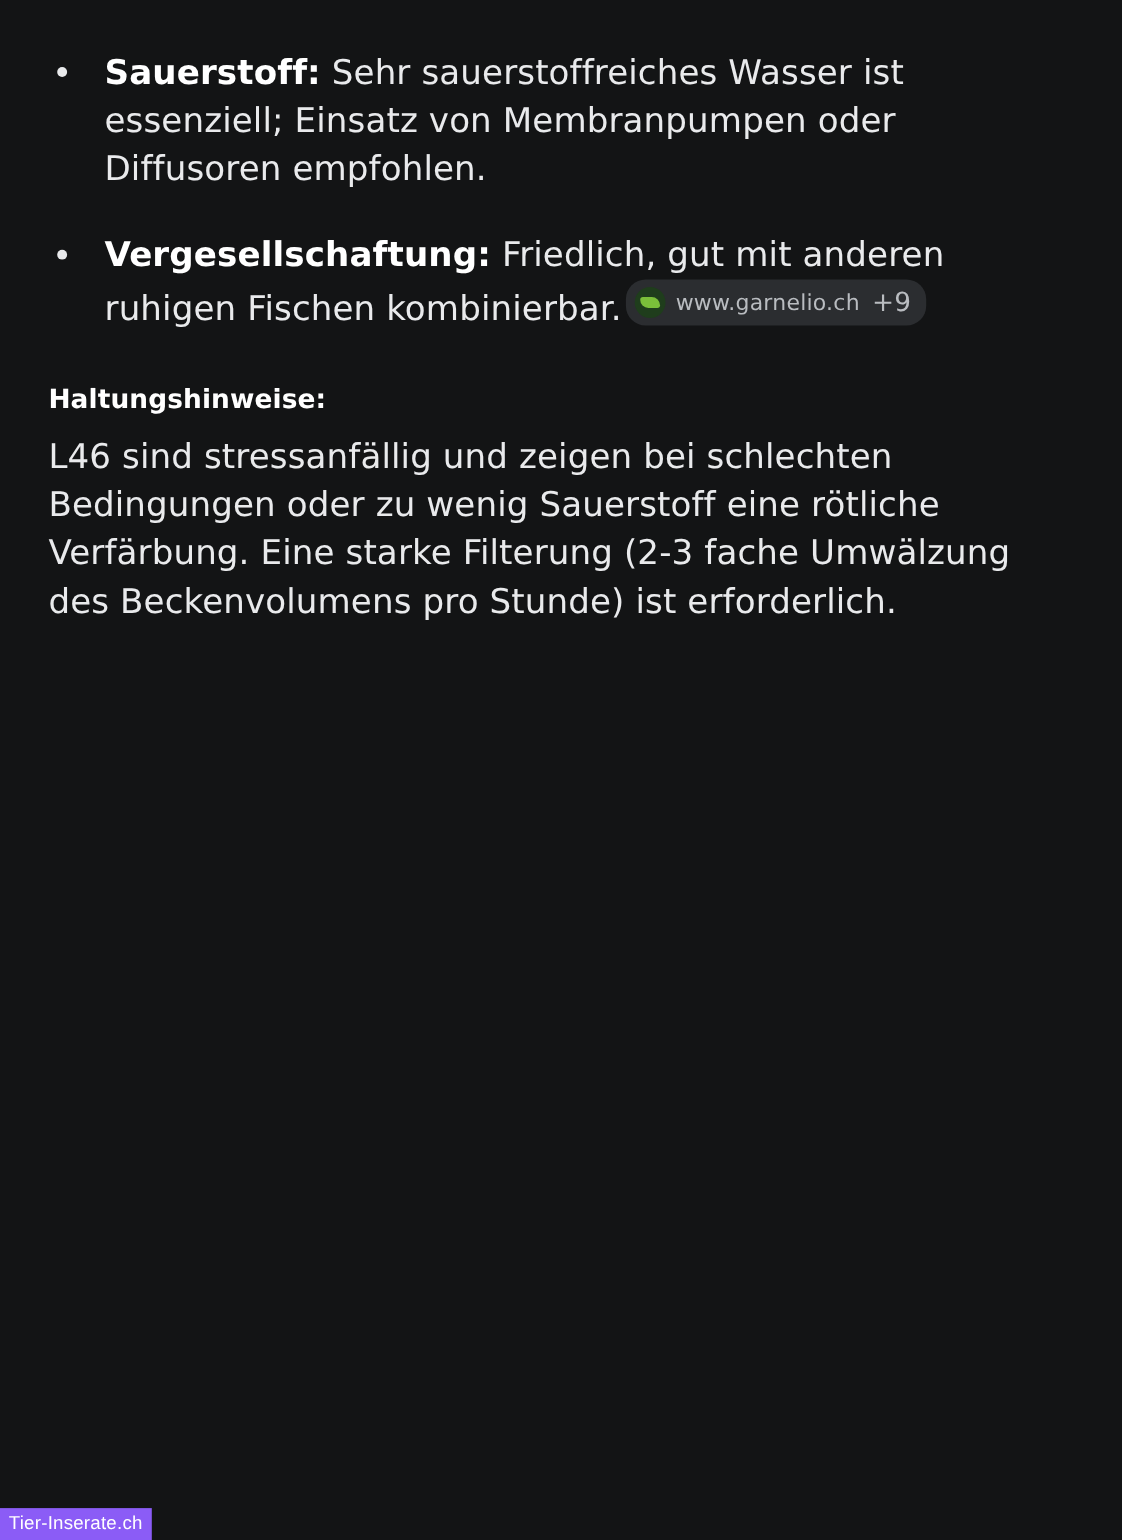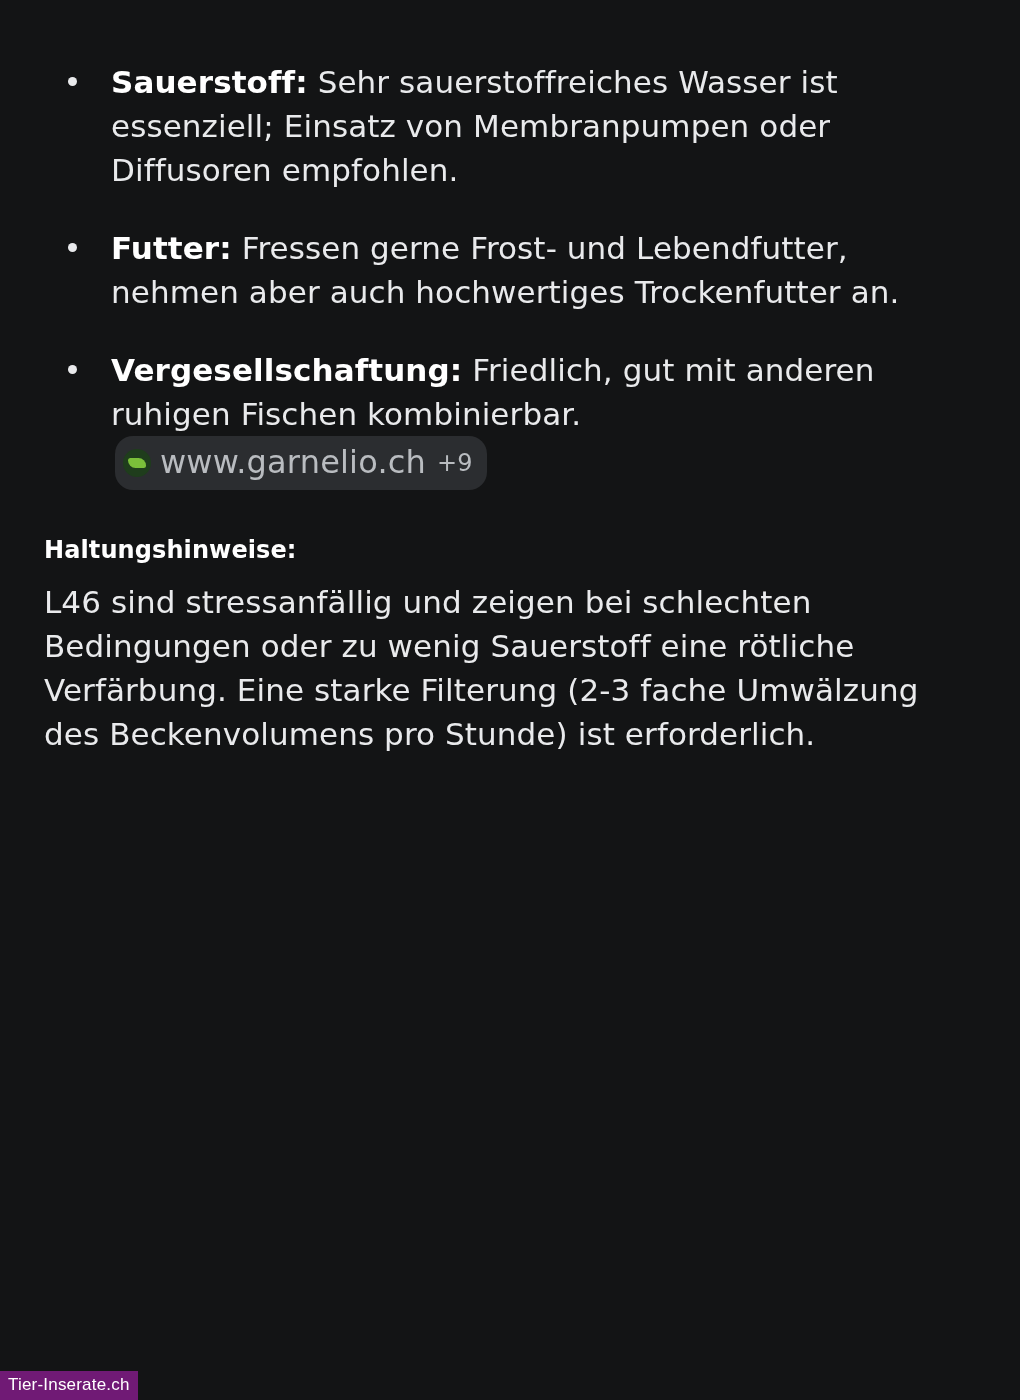--- a/index.html
+++ b/index.html
@@ -19,21 +19,21 @@
   .page {
     position: absolute;
     inset: 0;
     background: #131415;
     padding: 44px 52px 0 40px;
     box-sizing: border-box;
   }
 
   ul.bullet-list {
     list-style: none;
-    margin: 16px;
+    margin: 0;
     padding: 0;
   }
 
   li.bullet-item {
     position: relative;
     padding-left: 55px;
     margin-bottom: 34px;
     font-size: 31px;
     line-height: 1.42;
     color: #e9eaec;
@@ -80,21 +80,21 @@
     align-items: center;
     gap: 9px;
     background: #2b2d30;
     border-radius: 18px;
     padding: 4px 14px 4px 8px;
     vertical-align: 2px;
     margin-left: 4px;
     white-space: nowrap;
   }
   .citation .cite-label {
-    font-size: 32px;
+    font-size: 20px;
     color: #b9bcc0;
     letter-spacing: 0.2px;
   }
   .citation .cite-count {
     font-size: 24px;
     color: #b9bcc0;
     margin-left: 2px;
   }
   .favicon {
     width: 28px;
@@ -130,42 +130,39 @@
     height: 24px;
     border-radius: 50%;
     background: radial-gradient(circle at 50% 50%, #2b5fae 0%, #2b5fae 45%, #ffffff 46%, #ffffff 54%, #1b3f7d 55%);
   }
 
   
   .watermark {
     position: absolute;
     left: 0;
     bottom: 0;
-    background: #701a75;
+    background: #8b5cf6;
     color: #ffffff;
     font-size: 17px;
     font-family: "Liberation Sans", sans-serif;
     padding: 4px 8px 5px 8px;
     letter-spacing: 0.2px;
   }
 </style>
 </head>
 <body>
 
 <div class="page">
 
   <ul class="bullet-list">
 
     <li class="bullet-item">
       <span class="term">Sauerstoff:</span><span> Sehr sauerstoffreiches Wasser ist essenziell; Einsatz von Membranpumpen oder Diffusoren empfohlen.</span>
     </li>
 
-    <li class="bullet-item">
-      <span class="term">Futter:</span><span> Fressen gerne Frost- und Lebendfutter, nehmen aber auch hochwertiges Trockenfutter an.</span>
-    </li>
 
 
     <li class="bullet-item">
       <span class="term">Vergesellschaftung:</span><span> Friedlich, gut mit anderen ruhigen Fischen kombinierbar.</span><span class="citation">
           <span class="favicon garnelio"></span>
           <span class="cite-label">www.garnelio.ch</span>
           <span class="cite-count">+9</span>
         </span>
     </li>
 

